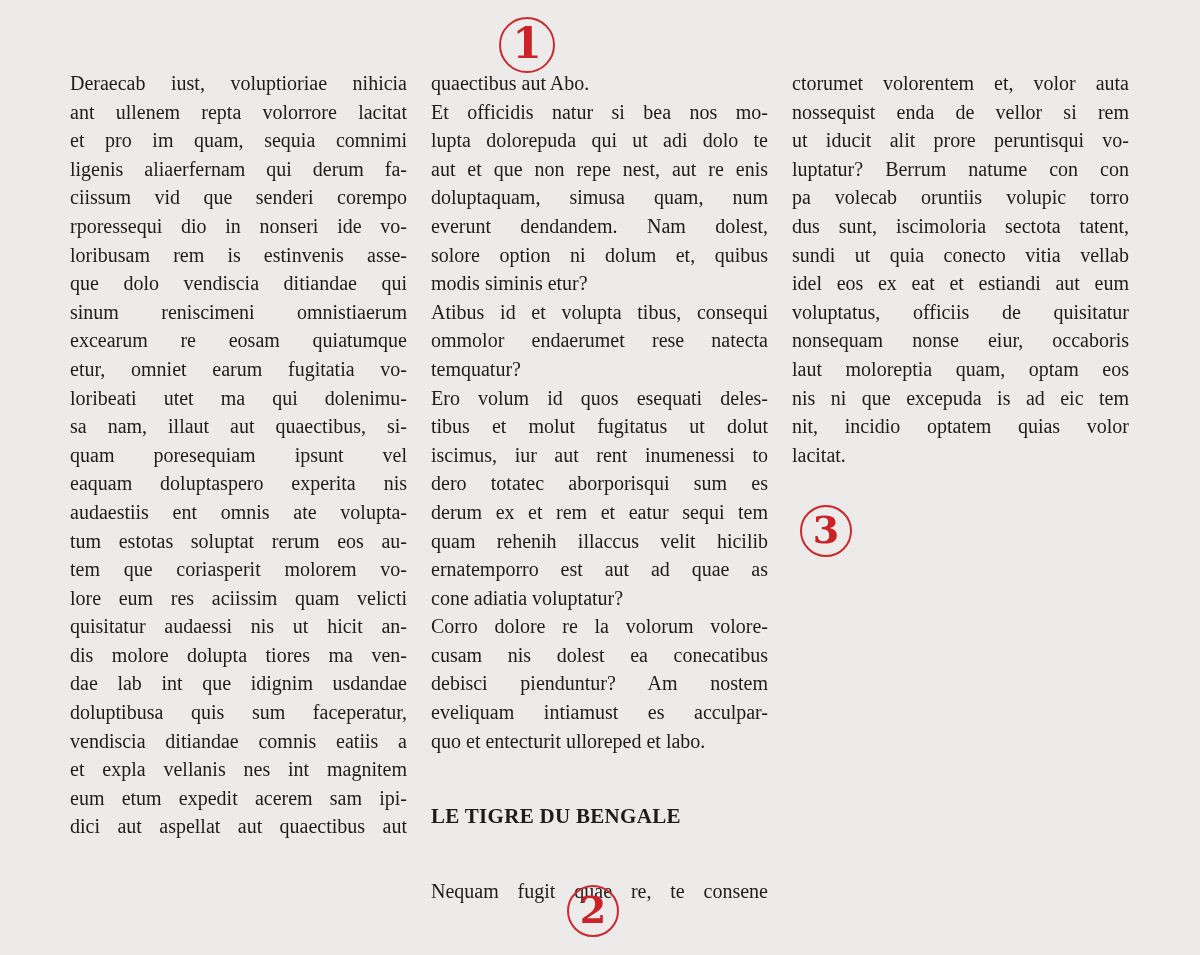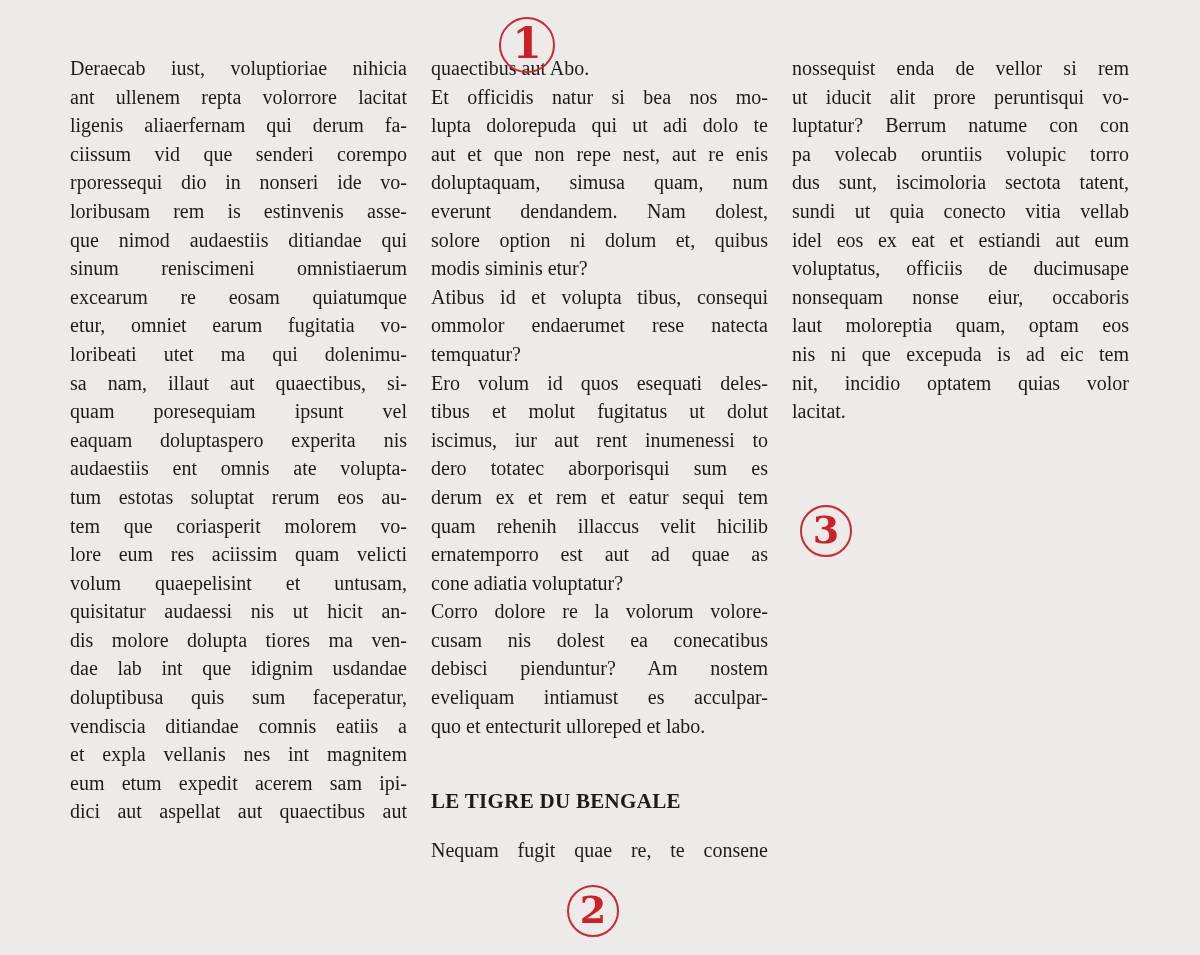--- a/index.html
+++ b/index.html
@@ -16,21 +16,21 @@
   .page {
     position: relative;
     width: 1200px;
     height: 955px;
     overflow: hidden;
     background: #ecebe9;
   }
   .columns {
     position: absolute;
     left: 70px;
-    top: 54px;
+    top: 69px;
     display: flex;
     gap: 24px;
   }
   .col {
     width: 337px;
     font-size: 20px;
     line-height: 28.6px;
   }
   .line {
     text-align: justify;
@@ -39,21 +39,21 @@
     white-space: normal;
   }
   .line.end {
     text-align-last: left;
     -moz-text-align-last: left;
   }
   .heading {
     font-weight: bold;
     font-size: 21px;
     letter-spacing: 0.3px;
-    margin: 47px 0 20px 0;
+    margin: 47px 0 46px 0;
   }
   .marker {
     position: absolute;
     border: 2px solid #cb2a31;
     border-radius: 50%;
     display: flex;
     align-items: center;
     justify-content: center;
     background: transparent;
     box-sizing: border-box;
@@ -74,37 +74,37 @@
 </style>
 </head>
 <body>
 
 <div class="page">
 
   <div class="columns" id="columns-root">
       <div class="col">
         <div class="line">Deraecab iust, voluptioriae nihicia</div>
         <div class="line">ant ullenem repta volorrore lacitat</div>
+        <div class="line">et pro im quam, sequia comnimi</div>
         <div class="line">ligenis aliaerfernam qui derum fa-</div>
         <div class="line">ciissum vid que senderi corempo</div>
         <div class="line">rporessequi dio in nonseri ide vo-</div>
         <div class="line">loribusam rem is estinvenis asse-</div>
-        <div class="line">que nimod audaestiis ditiandae qui</div>
+        <div class="line">que dolo vendiscia ditiandae qui</div>
         <div class="line">sinum reniscimeni omnistiaerum</div>
         <div class="line">excearum re eosam quiatumque</div>
         <div class="line">etur, omniet earum fugitatia vo-</div>
         <div class="line">loribeati utet ma qui dolenimu-</div>
         <div class="line">sa nam, illaut aut quaectibus, si-</div>
         <div class="line">quam poresequiam ipsunt vel</div>
         <div class="line">eaquam doluptaspero experita nis</div>
         <div class="line">audaestiis ent omnis ate volupta-</div>
         <div class="line">tum estotas soluptat rerum eos au-</div>
         <div class="line">tem que coriasperit molorem vo-</div>
         <div class="line">lore eum res aciissim quam velicti</div>
-        <div class="line">volum quaepelisint et untusam,</div>
         <div class="line">quisitatur audaessi nis ut hicit an-</div>
         <div class="line">dis molore dolupta tiores ma ven-</div>
         <div class="line">dae lab int que idignim usdandae</div>
         <div class="line">doluptibusa quis sum faceperatur,</div>
         <div class="line">vendiscia ditiandae comnis eatiis a</div>
         <div class="line">et expla vellanis nes int magnitem</div>
         <div class="line">eum etum expedit acerem sam ipi-</div>
         <div class="line">dici aut aspellat aut quaectibus aut</div>
       </div>
       <div class="col">
@@ -129,28 +129,29 @@
         <div class="line end">cone adiatia voluptatur?</div>
         <div class="line">Corro dolore re la volorum volore-</div>
         <div class="line">cusam nis dolest ea conecatibus</div>
         <div class="line">debisci pienduntur? Am nostem</div>
         <div class="line">eveliquam intiamust es acculpar-</div>
         <div class="line end">quo et entecturit ulloreped et labo.</div>
         <div class="heading">LE TIGRE DU BENGALE</div>
         <div class="line">Nequam fugit quae re, te consene</div>
       </div>
       <div class="col">
+        <div class="line">ctorumet volorentem et, volor auta</div>
         <div class="line">nossequist enda de vellor si rem</div>
         <div class="line">ut iducit alit prore peruntisqui vo-</div>
         <div class="line">luptatur? Berrum natume con con</div>
         <div class="line">pa volecab oruntiis volupic torro</div>
         <div class="line">dus sunt, iscimoloria sectota tatent,</div>
         <div class="line">sundi ut quia conecto vitia vellab</div>
         <div class="line">idel eos ex eat et estiandi aut eum</div>
-        <div class="line">voluptatus, officiis de ducimusape</div>
+        <div class="line">voluptatus, officiis de quisitatur</div>
         <div class="line">nonsequam nonse eiur, occaboris</div>
         <div class="line">laut moloreptia quam, optam eos</div>
         <div class="line">nis ni que excepuda is ad eic tem</div>
         <div class="line">nit, incidio optatem quias volor</div>
         <div class="line end">lacitat.</div>
       </div>
     </div>
 
   <div class="marker marker-1">
     <span class="marker-num">1</span>

